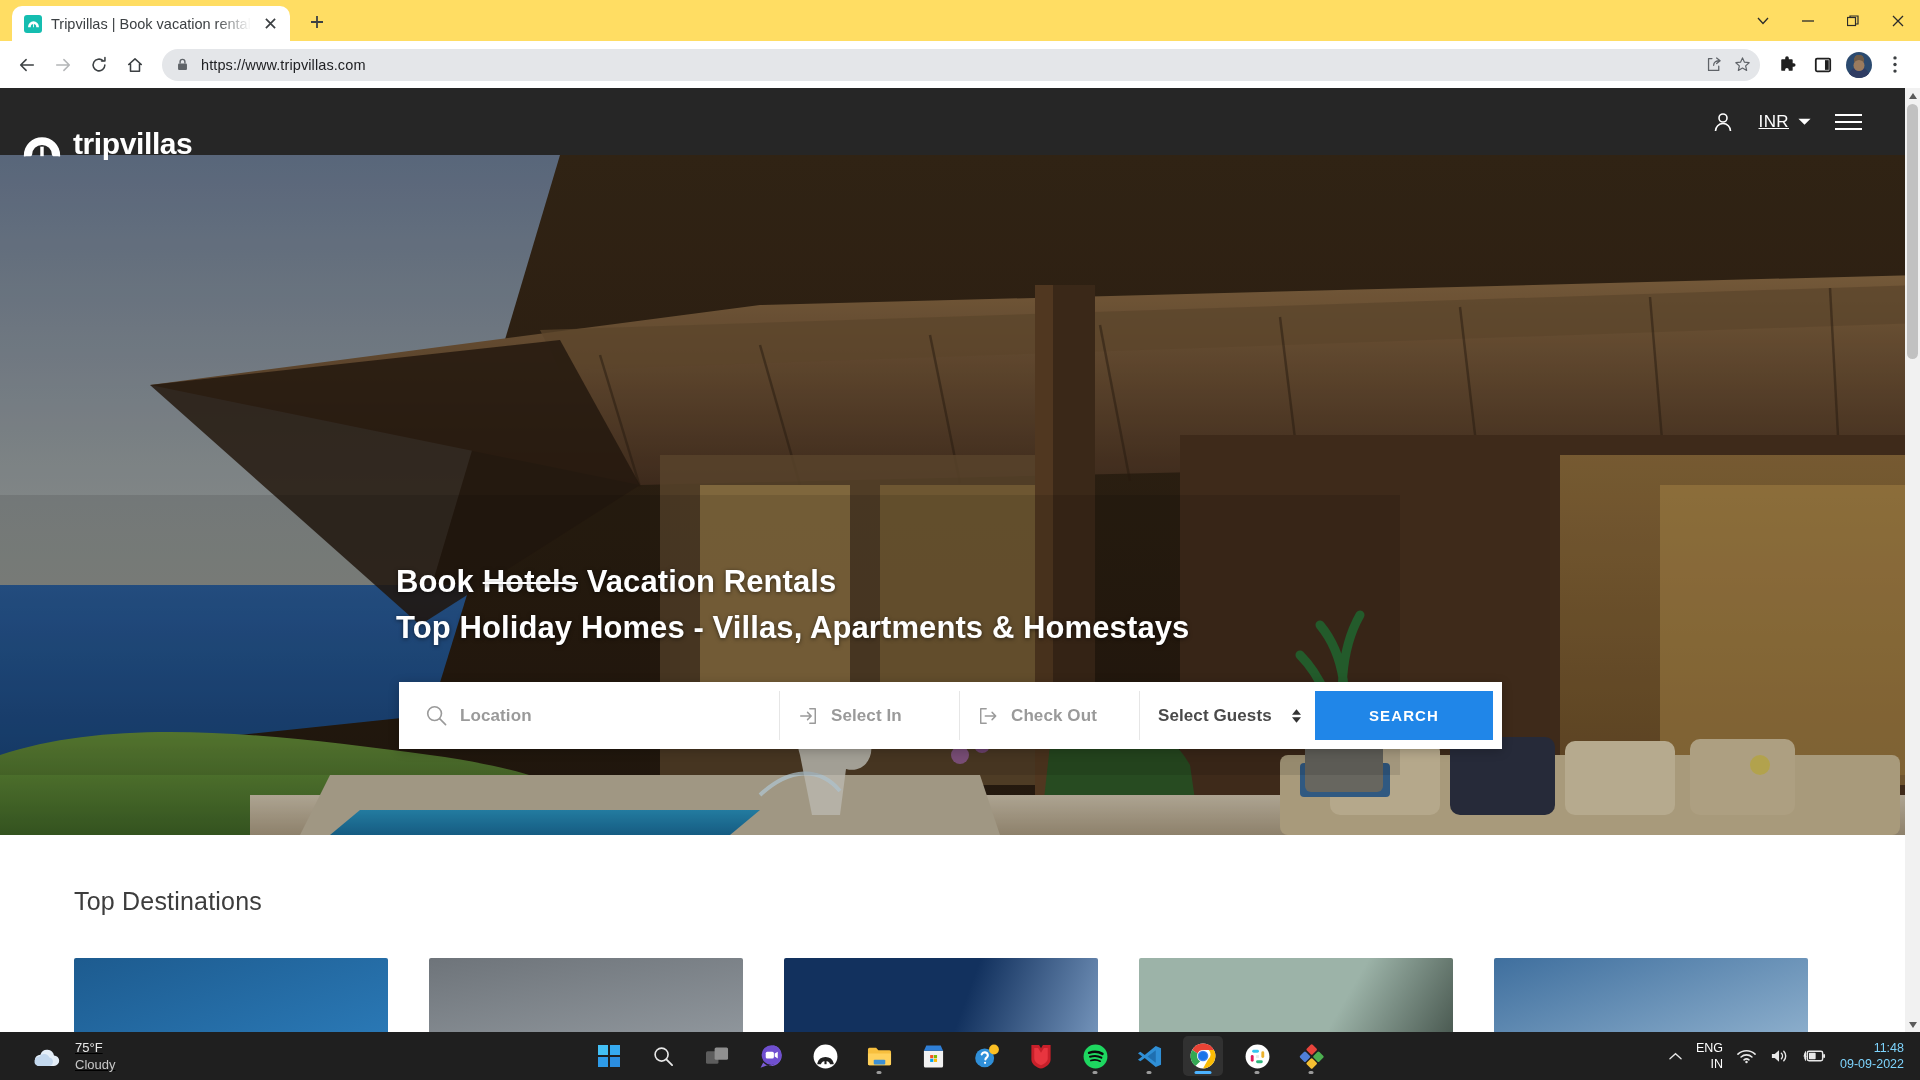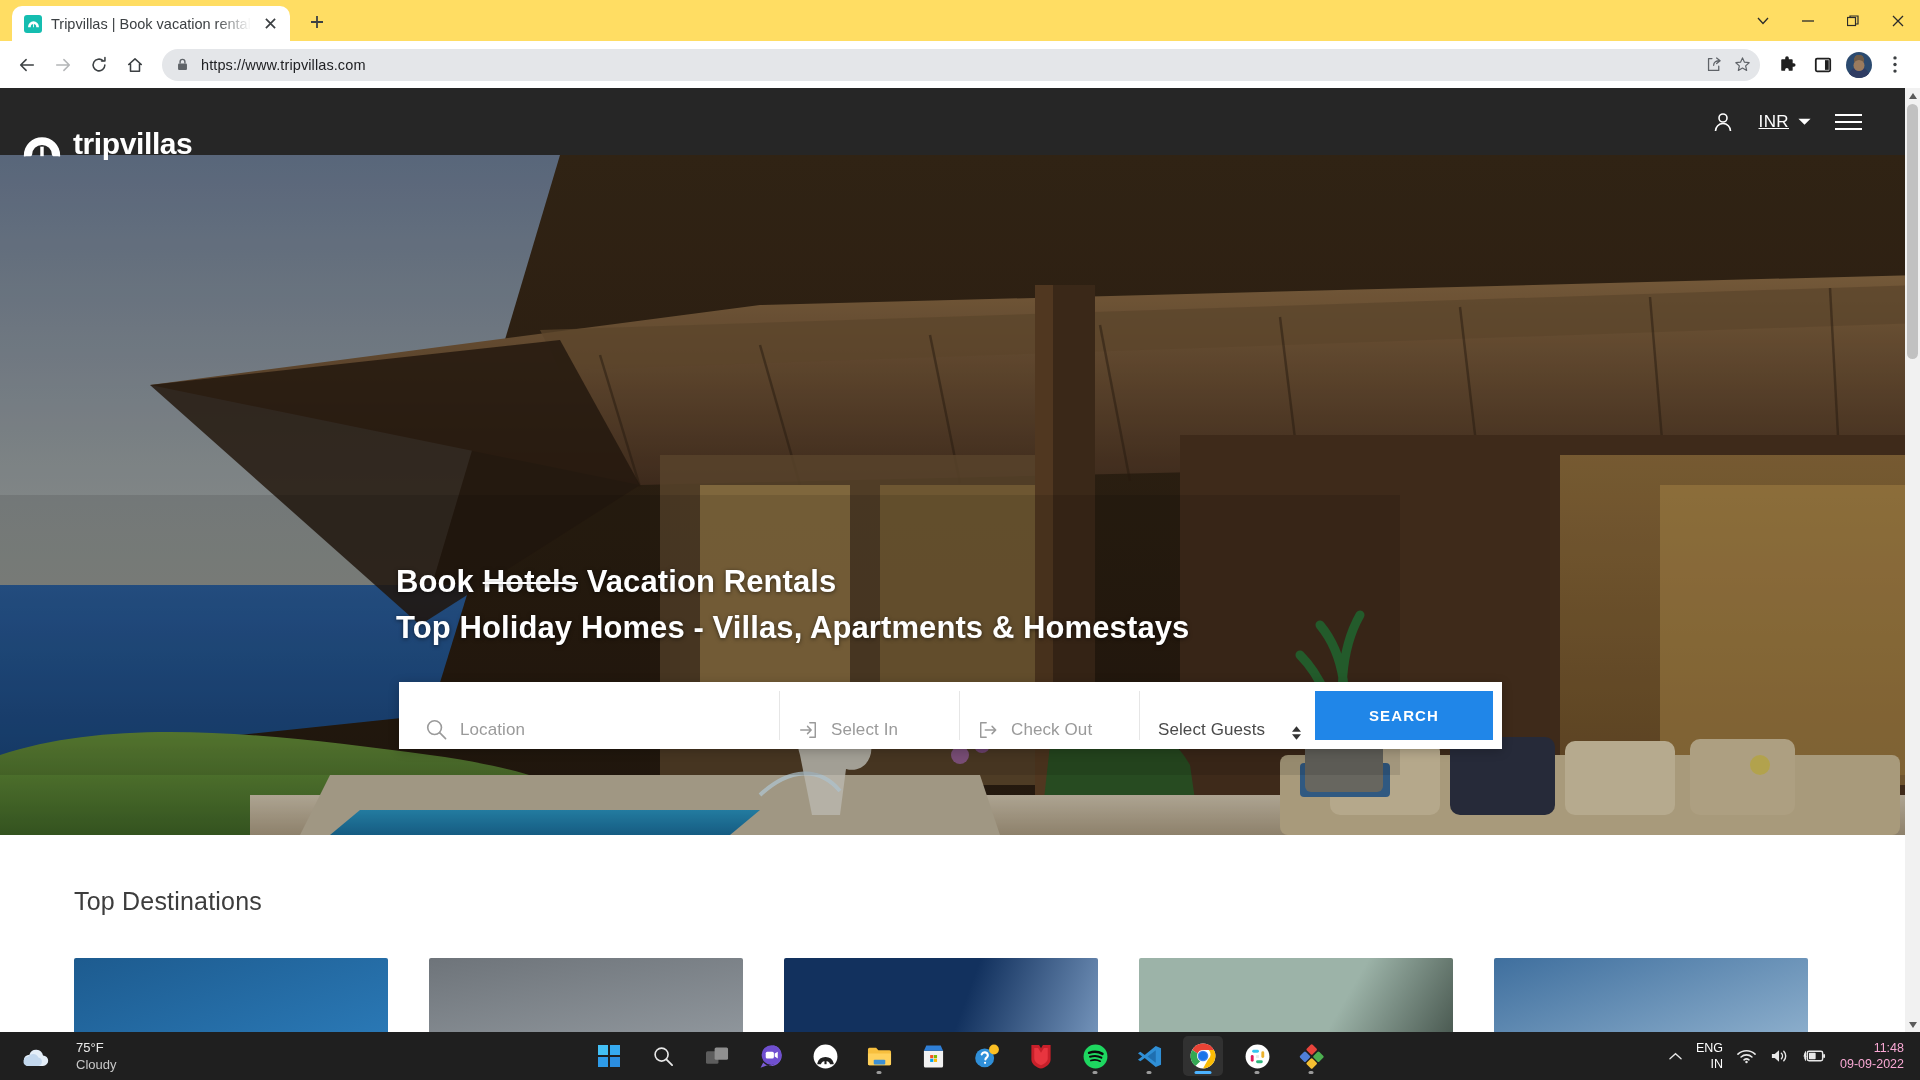--- a/index.html
+++ b/index.html
@@ -76,21 +76,21 @@
   .headline {
     position:absolute; left:396px; top:404px; color:#fff; font-size:31px; font-weight:700;
     line-height:46px; text-shadow:0 1px 4px rgba(0,0,0,.55); letter-spacing:.1px; white-space:nowrap;
   }
   .headline .strike { text-decoration:line-through; text-decoration-thickness:2px; }
 
   .searchbar {
     position:absolute; left:399px; top:527px; width:1103px; height:67px;
     background:#fff; padding:9px; display:flex; box-shadow:0 2px 10px rgba(0,0,0,.22);
   }
-  .sf { display:flex; align-items:flex-end; gap:13px; padding:0 18px; border-right:1px solid #e6e6e6; }
+  .sf { display:flex; align-items:center; gap:13px; padding:0 18px; border-right:1px solid #e6e6e6;font-weight:bold; }
   .sf.loc { width:372px; }
   .sf.ci  { width:180px; }
   .sf.co  { width:180px; }
   .sf.gs  { width:175px; justify-content:space-between; padding-right:14px; gap:0; border-right:none; }
   .ph { font-size:17px; color:#9a9a9a; letter-spacing:.1px; }
   .gsel { font-size:17px; color:#4a4a4a; letter-spacing:.1px; }
   .spin { display:flex; flex-direction:column; gap:2px; }
   .search-btn {
     flex:1; background:#2086e8; color:#fff; font-size:15px; font-weight:700;
     letter-spacing:1.1px; display:flex; align-items:center; justify-content:center;
@@ -98,33 +98,33 @@
 
   
   .dest-sec { padding:52px 0 0 74px; background:#fff; }
   .dest-title { font-size:25px; color:#3d3d3d; font-weight:400; letter-spacing:.2px; }
   .dest-grid { display:flex; gap:41px; margin-top:42px; }
   .dest-card { width:314px; height:120px; border-radius:2px; overflow:hidden; }
 
   
   .taskbar { position:absolute; left:0; top:1032px; width:1920px; height:48px;
              background:#1f1f1f; display:flex; align-items:center; }
-  .weather { display:flex; align-items:center; gap:25px; padding-left:21px; width:300px; }
+  .weather { display:flex; align-items:center; gap:13px; padding-left:32px; width:300px;text-decoration:underline; }
   .weather-txt { color:#e9e9e9; font-size:13px; line-height:17px; }
   .weather-txt .cond { color:#c8c8c8; }
   .tb-center { position:absolute; left:50%; transform:translateX(-50%); display:flex; align-items:center; gap:14px; }
   .app { width:40px; height:40px; border-radius:5px; display:flex; align-items:center;
          justify-content:center; position:relative; }
   .app.active { background:#313131; }
   .app .dot { position:absolute; bottom:2px; left:50%; transform:translateX(-50%);
               width:5px; height:3px; border-radius:2px; background:#9a9a9a; }
   .app.active .dot { width:17px; background:#4cb3ff; }
   .tray { margin-left:auto; display:flex; align-items:center; gap:14px; padding-right:16px; }
   .lang { color:#fff; font-size:12.5px; line-height:16px; text-align:right; }
-  .clock { color:#f9a8d4; font-size:12.5px; line-height:16px; text-align:right; }
+  .clock { color:#7dd3fc; font-size:12.5px; line-height:16px; text-align:right; }
   svg { display:block; }
 </style>
 </head>
 <body>
 
 <div class="browser">
 
   <div class="tabstrip">
     <div class="tab">
       <span class="favicon">

